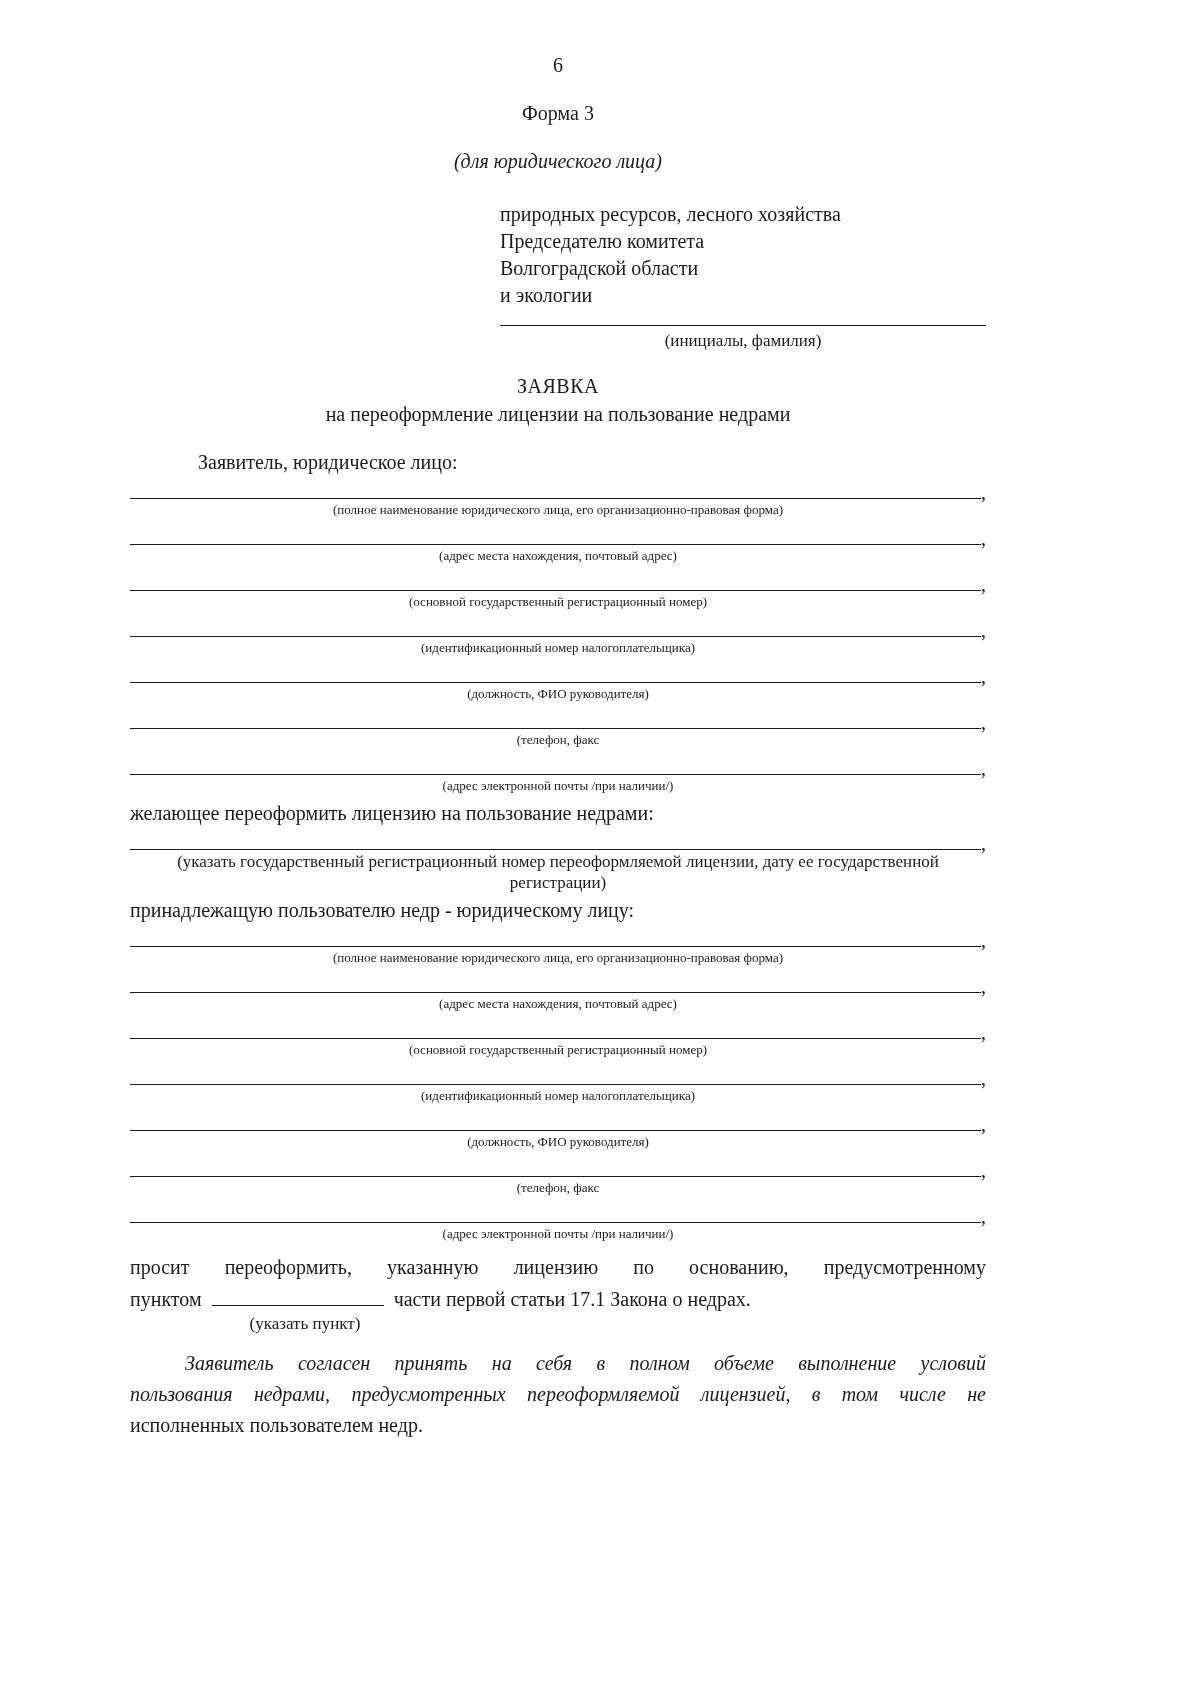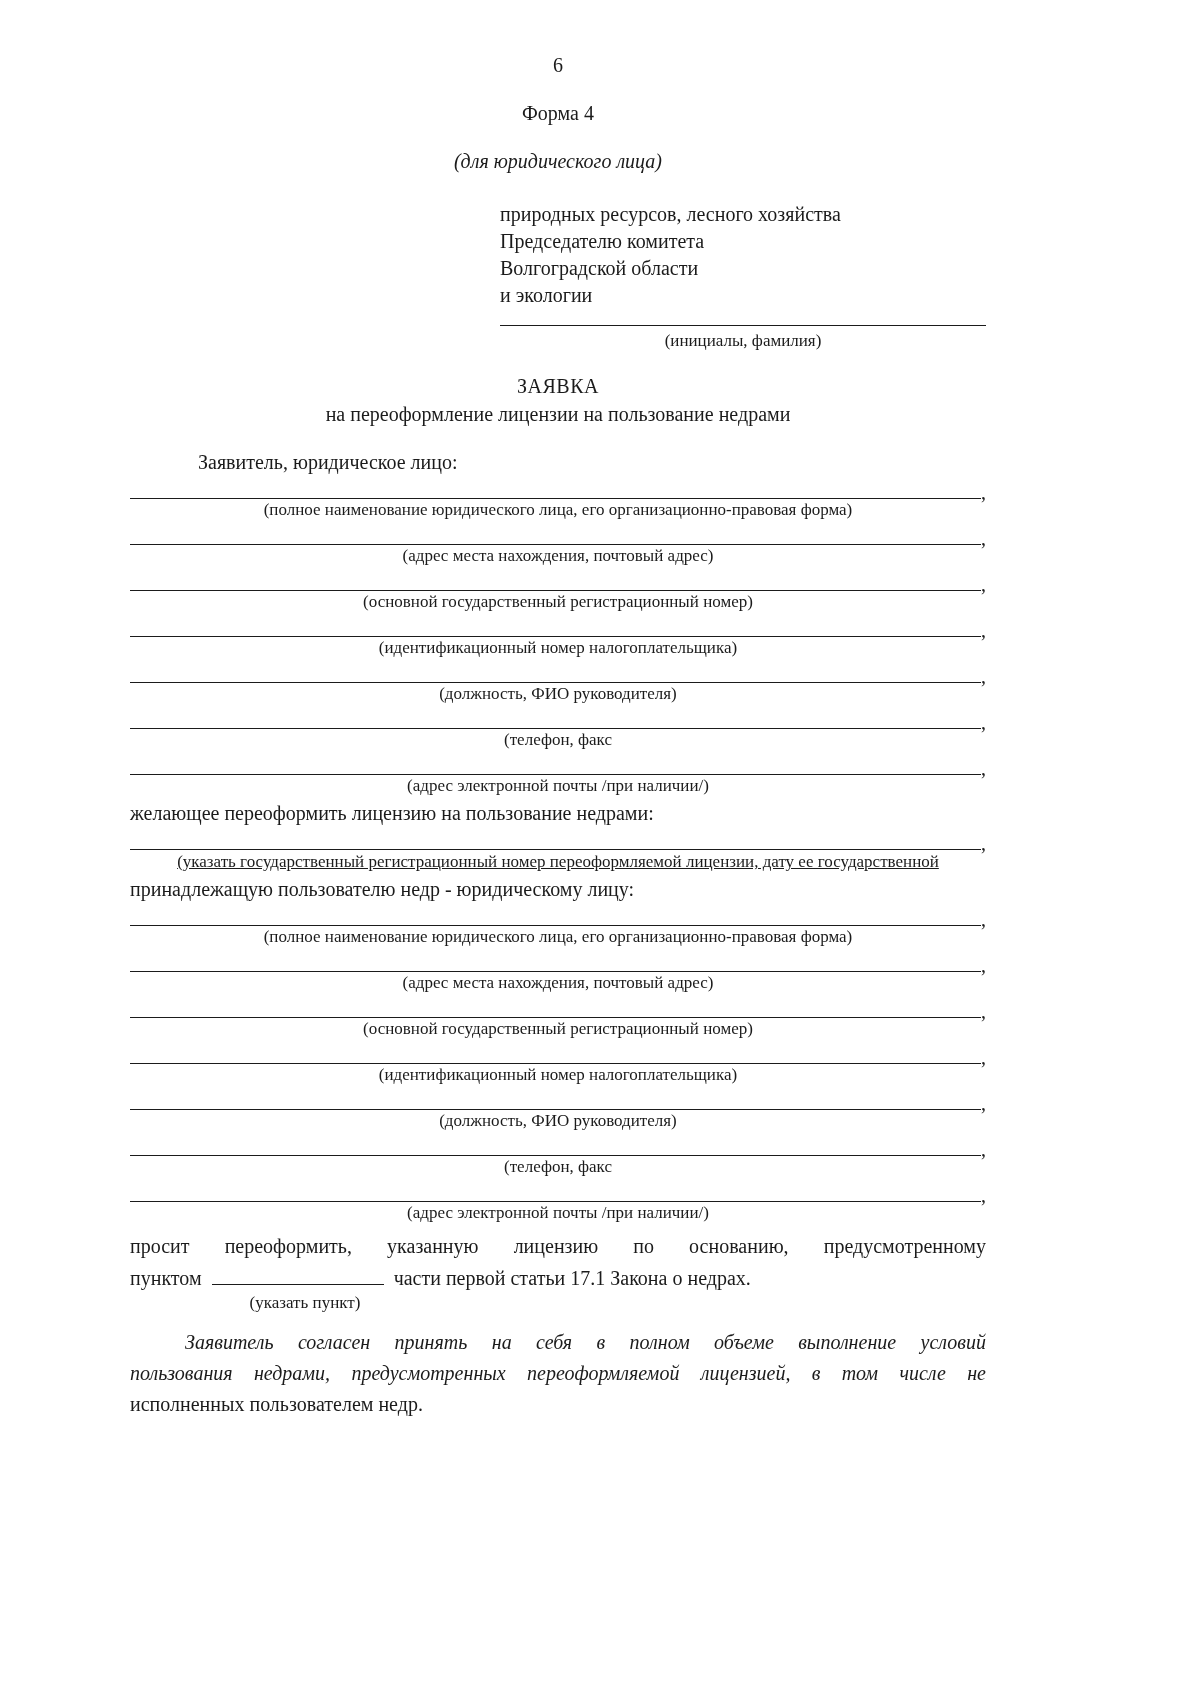--- a/index.html
+++ b/index.html
@@ -30,22 +30,22 @@
 
   .doc-title    { margin-top: 24px; text-align: center; letter-spacing: 0.5px; }
   .doc-subtitle { margin-top: 5px;  text-align: center; }
 
   .intro { margin-top: 25px; text-indent: 68px; }
 
   .field { }
   .rule-row { display: flex; height: 19px; margin-top: 6px; }
   .rule { flex: 1; border-bottom: 1px solid #1b1b1b; }
   .comma { align-self: flex-end; transform: translateY(3px); line-height: 1; }
-  .caption { margin-top: 1px; text-align: center; font-size: 17px; line-height: 20px; }
-  .caption-multi { margin-top: 1px; text-align: center; font-size: 17px; line-height: 21px; text-decoration: underline; }
+  .caption { margin-top: 1px; text-align: center; font-size: 13px; line-height: 20px; }
+  .caption-multi { margin-top: 1px; text-align: center; font-size: 17px; line-height: 21px; }
 
   .section-text { margin-top: 6px; }
 
   .request-line1 { margin-top: 12px; text-align: justify; text-align-last: justify; }
   .request-line2 { margin-top: 7px; line-height: 26px; }
   .blank {
     display: inline-block;
     width: 172px;
     height: 1em;
     margin: 0 10px;
@@ -58,21 +58,21 @@
   .agreement .just { text-align: justify; text-align-last: justify; font-style: italic; }
   .agreement .first { text-indent: 55px; }
 </style>
 </head>
 <body>
 
 <div class="page">
   <div class="content">
 
     <div class="page-number">6</div>
-    <div class="form-label">Форма 4</div>
+    <div class="form-label">Форма 3</div>
     <div class="entity-note">(для юридического лица)</div>
 
     <div class="addressee">
       <div>природных ресурсов, лесного хозяйства</div>
       <div>Председателю комитета</div>
       <div>Волгоградской области</div>
       <div>и экологии</div>
     </div>
     <div class="sig-line"></div>
     <div class="sig-caption">(инициалы, фамилия)</div>
@@ -134,20 +134,21 @@
 
     <div class="section-text">желающее переоформить лицензию на пользование недрами:</div>
 
     <div class="field">
       <div class="rule-row">
         <span class="rule"></span>
         <span class="comma">,</span>
       </div>
       <div class="caption-multi">
         <div>(указать государственный регистрационный номер переоформляемой лицензии, дату ее государственной</div>
+        <div>регистрации)</div>
       </div>
     </div>
 
     <div class="section-text">принадлежащую пользователю недр - юридическому лицу:</div>
 
     <div class="field">
       <div class="rule-row">
         <span class="rule"></span>
         <span class="comma">,</span>
       </div>

